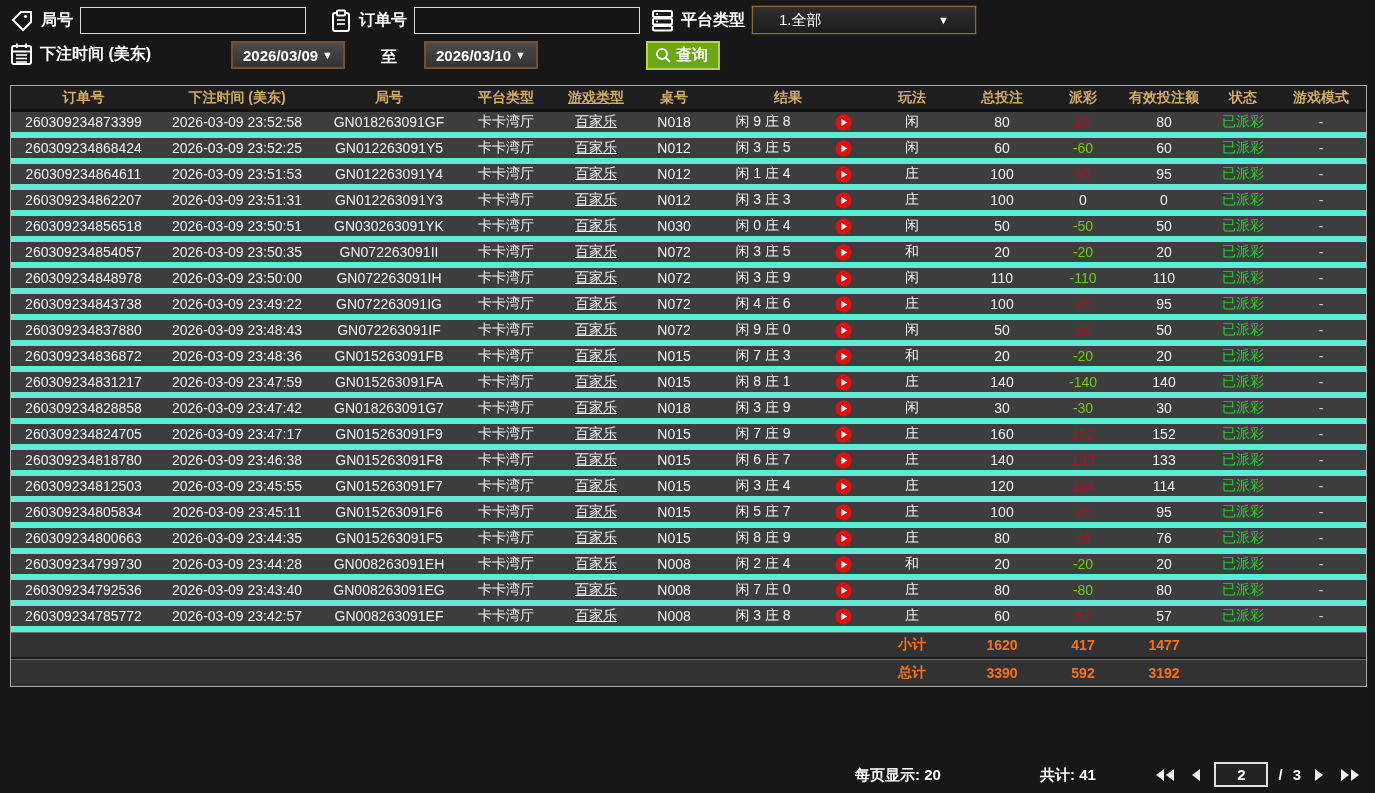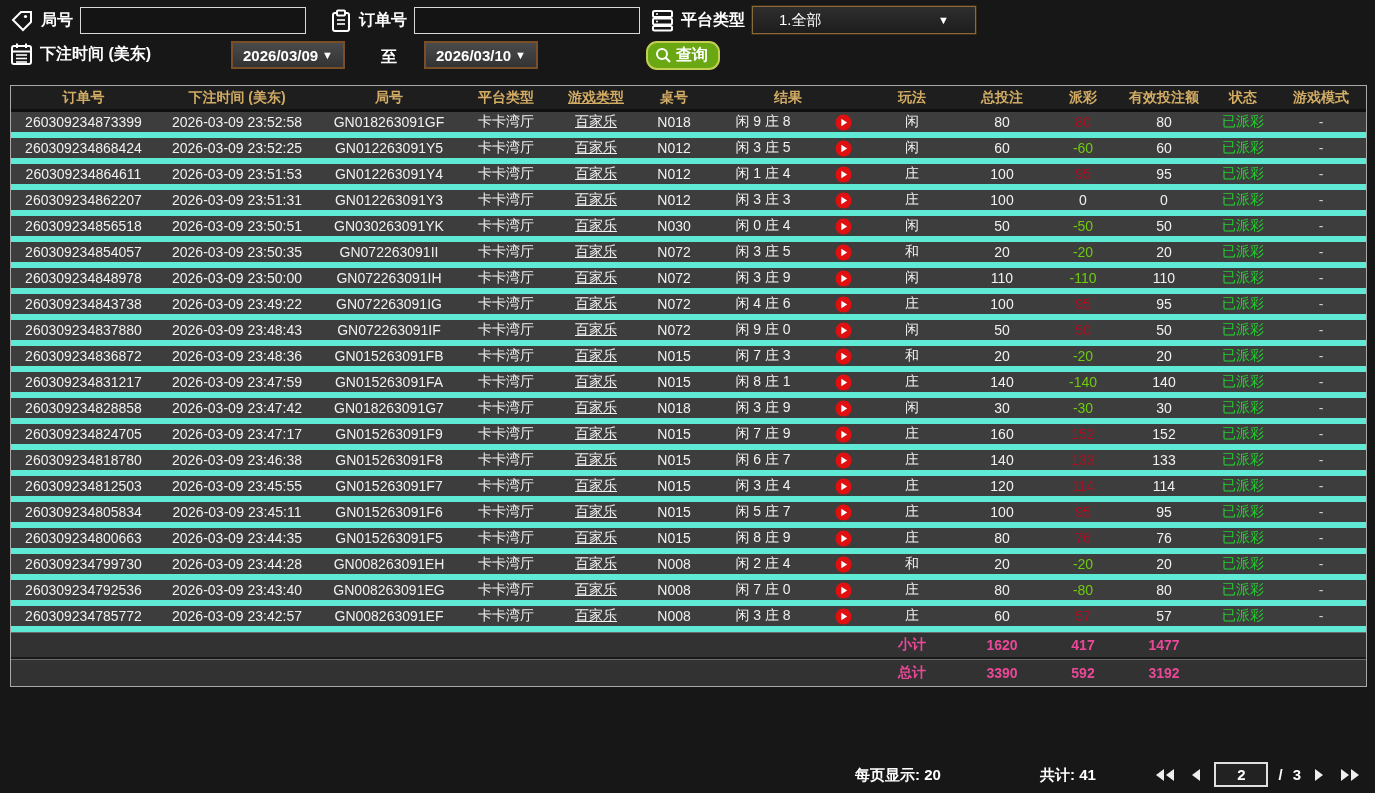--- a/index.html
+++ b/index.html
@@ -61,21 +61,21 @@
   .c-wager  { width:92px;  }
   .c-payout { width:70px;  }
   .c-valid  { width:92px;  }
   .c-status { width:66px;  }
   .c-mode   { width:90px;  }
   .pos  { color:#aa1122; }
   .neg  { color:#6ecb0c; }
   .zero { color:#f0f0f0; }
   .status-paid { color:#25d02f; }
   .mode-dash { color:#cccccc; }
-  .sum .td { color:#ec4899; font-weight:bold; }
+  .sum .td { color:#f97316; font-weight:bold; }
   .play-btn { width:17px; height:17px; border-radius:50%; display:inline-block; cursor:pointer; }
   
   .footer { position:absolute; top:760px; left:0; width:1375px; height:33px;padding-left:41px; }
   .f-text { position:absolute; top:6px; font-size:15px; font-weight:bold; color:#fff; white-space:nowrap; }
   .pager { position:absolute; top:2px; right:12px; display:flex; align-items:center; gap:10px; }
   .pg-btn { background:none; border:none; padding:2px; cursor:pointer; display:flex; align-items:center; }
   .page-input {
     width:54px; height:25px; background:#222; border:2px solid #e0e0e0;
     color:#fff; font-size:15px; font-weight:bold; text-align:center; outline:none;
   }
@@ -145,21 +145,21 @@
   <span class="caret">▼</span>
 </div>
 
 <span class="abs tb-label" style="left:381px; top:47px;">至</span>
 
 <div class="abs date-box" style="left:424px; top:41px;">
   <span>2026/03/10</span>
   <span class="caret">▼</span>
 </div>
 
-<button class="abs query-btn" style="left:646px; top:41px;border-radius:11px;">
+<button class="abs query-btn" style="left:646px; top:41px;">
   <span>
     <svg class="icon-svg" width="17" height="17" viewBox="0 0 17 17">
         <circle cx="7" cy="7" r="5" fill="none" stroke="#fff" stroke-width="2"></circle>
         <line x1="10.8" y1="10.8" x2="15" y2="15" stroke="#fff" stroke-width="2"></line>
       </svg>
   </span>
   <span>查询</span>
 </button>
 
 <div class="table-wrap">

